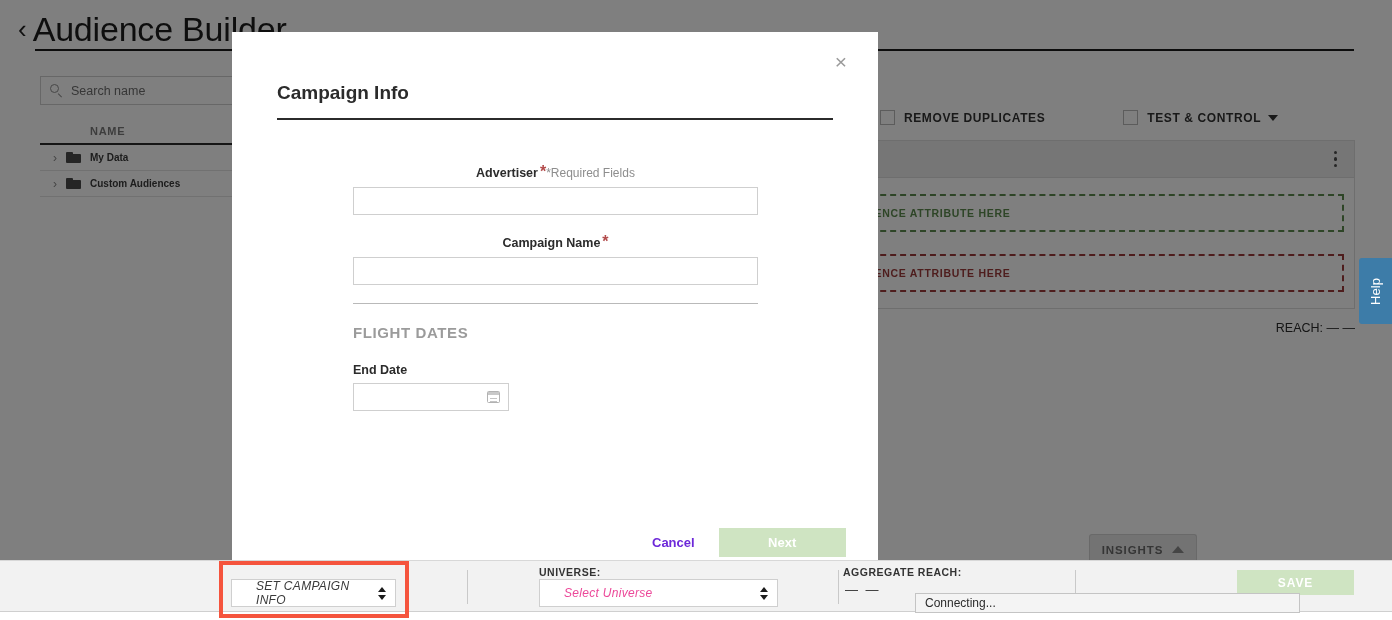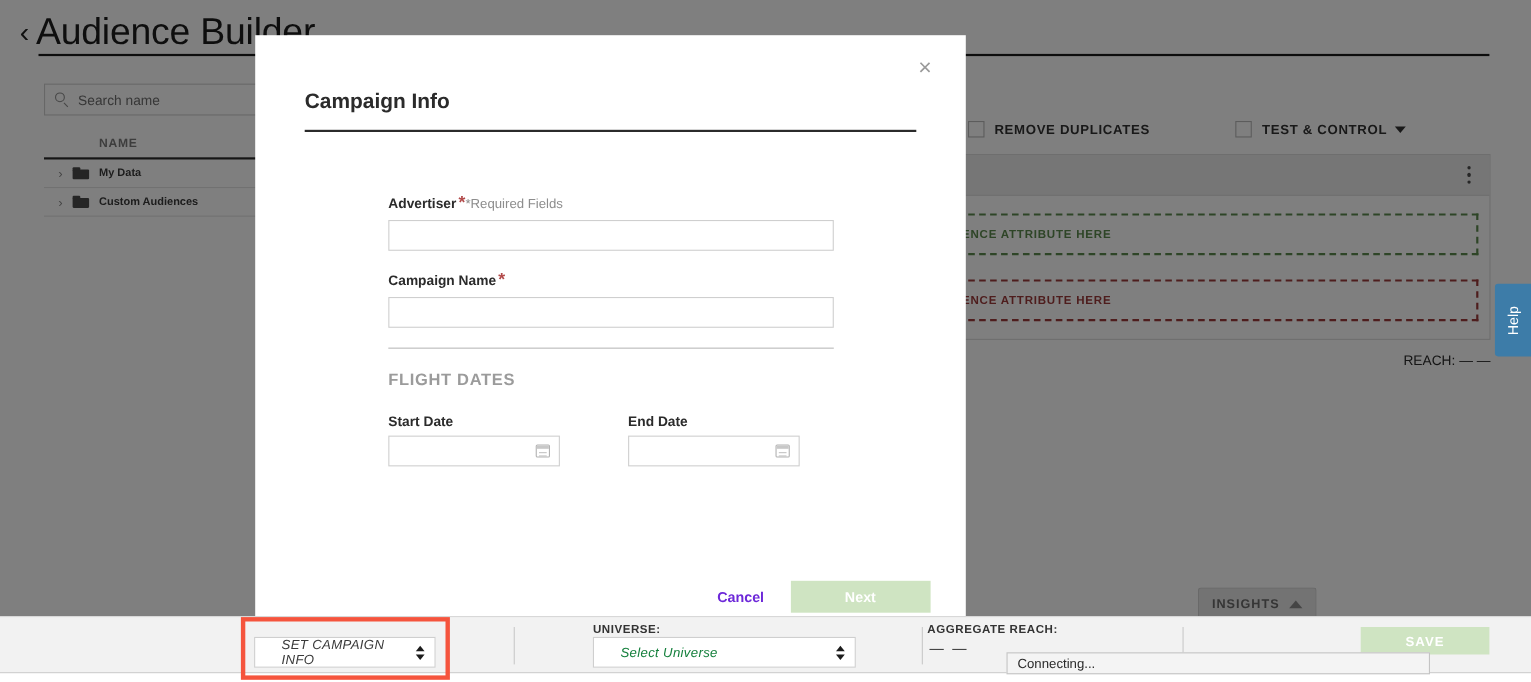--- a/index.html
+++ b/index.html
@@ -380,23 +380,22 @@
 
   .modal-body {
     position: absolute;
     left: 121px;
     top: 131px;
     width: 405px;
   }
   .field-row {
     position: relative;
     display: flex;
-    justify-content: flex-start;
+    justify-content: center;
     align-items: baseline;
-    margin-top: 13px;
   }
   .field-label {
     font-size: 12.5px;
     font-weight: bold;
     color: #2b2b2b;
   }
   .req-star {
     color: #b24a4a;
     font-weight: bold;
     margin-left: 2px;
@@ -534,21 +533,21 @@
     justify-content: space-between;
     padding: 0 9px 0 24px;
     height: 28px;
   }
   .select-text {
     font-size: 12px;
     font-style: italic;
     color: #3a3a3a;
     letter-spacing: 0.3px;
   }
-  .select-text.placeholder { color: #15803d; }
+  .select-text.placeholder { color: #ec4899; }
   .spinner-arrows {
     display: flex;
     flex-direction: column;
     align-items: center;
     gap: 3px;
   }
   .spinner-arrows i {
     display: block;
     width: 0; height: 0;
     border-left: 4.5px solid transparent;
@@ -726,26 +725,20 @@
           </div>
         </div>
         <input class="text-input" type="text" value="" style="">
       </div>
 
       <div class="section-rule"></div>
       <div class="section-title">FLIGHT DATES</div>
 
       <div class="dates-row">
         <div>
-          <div class="date-field-label">Start Date</div>
-          <div class="date-input">
-            <span class="cal-icon"></span>
-          </div>
-        </div>
-        <div>
           <div class="date-field-label">End Date</div>
           <div class="date-input">
             <span class="cal-icon"></span>
           </div>
         </div>
       </div>
     </div>
 
     <div class="modal-actions">
       <button class="btn-cancel">Cancel</button>

